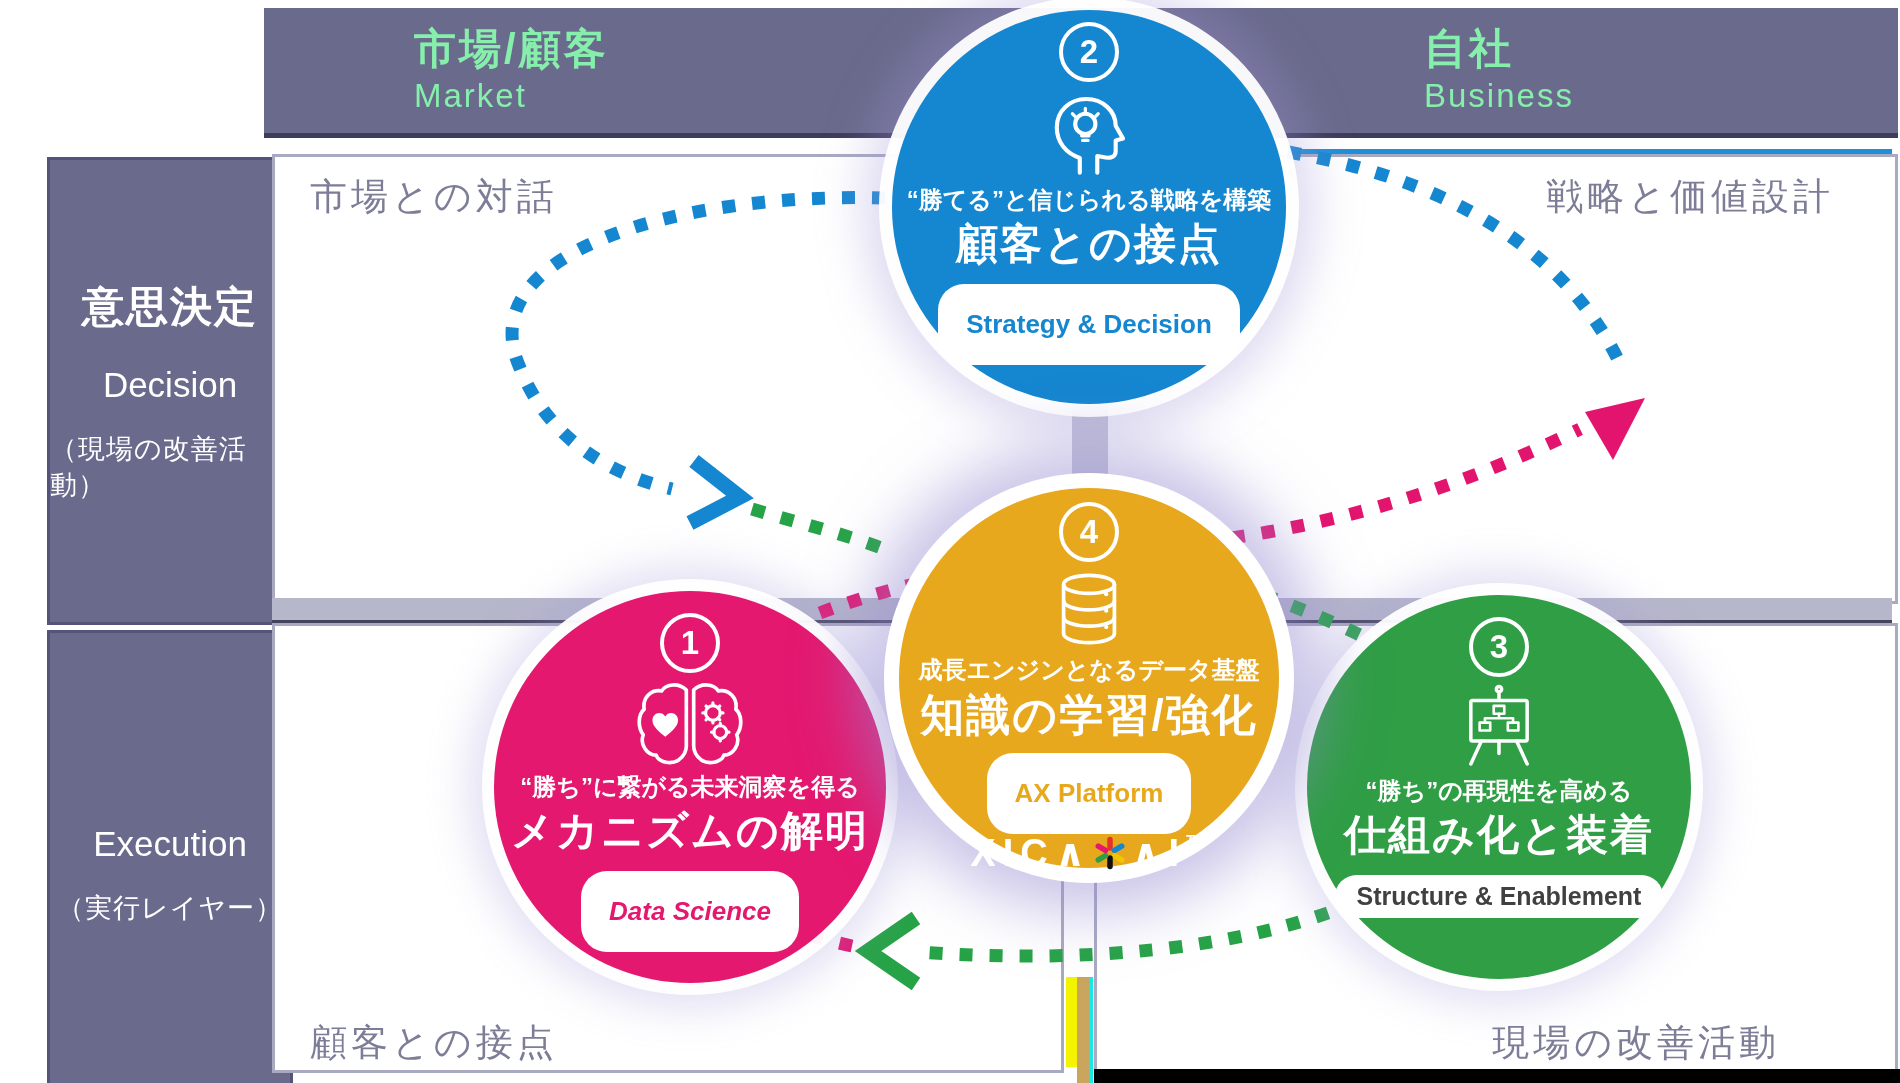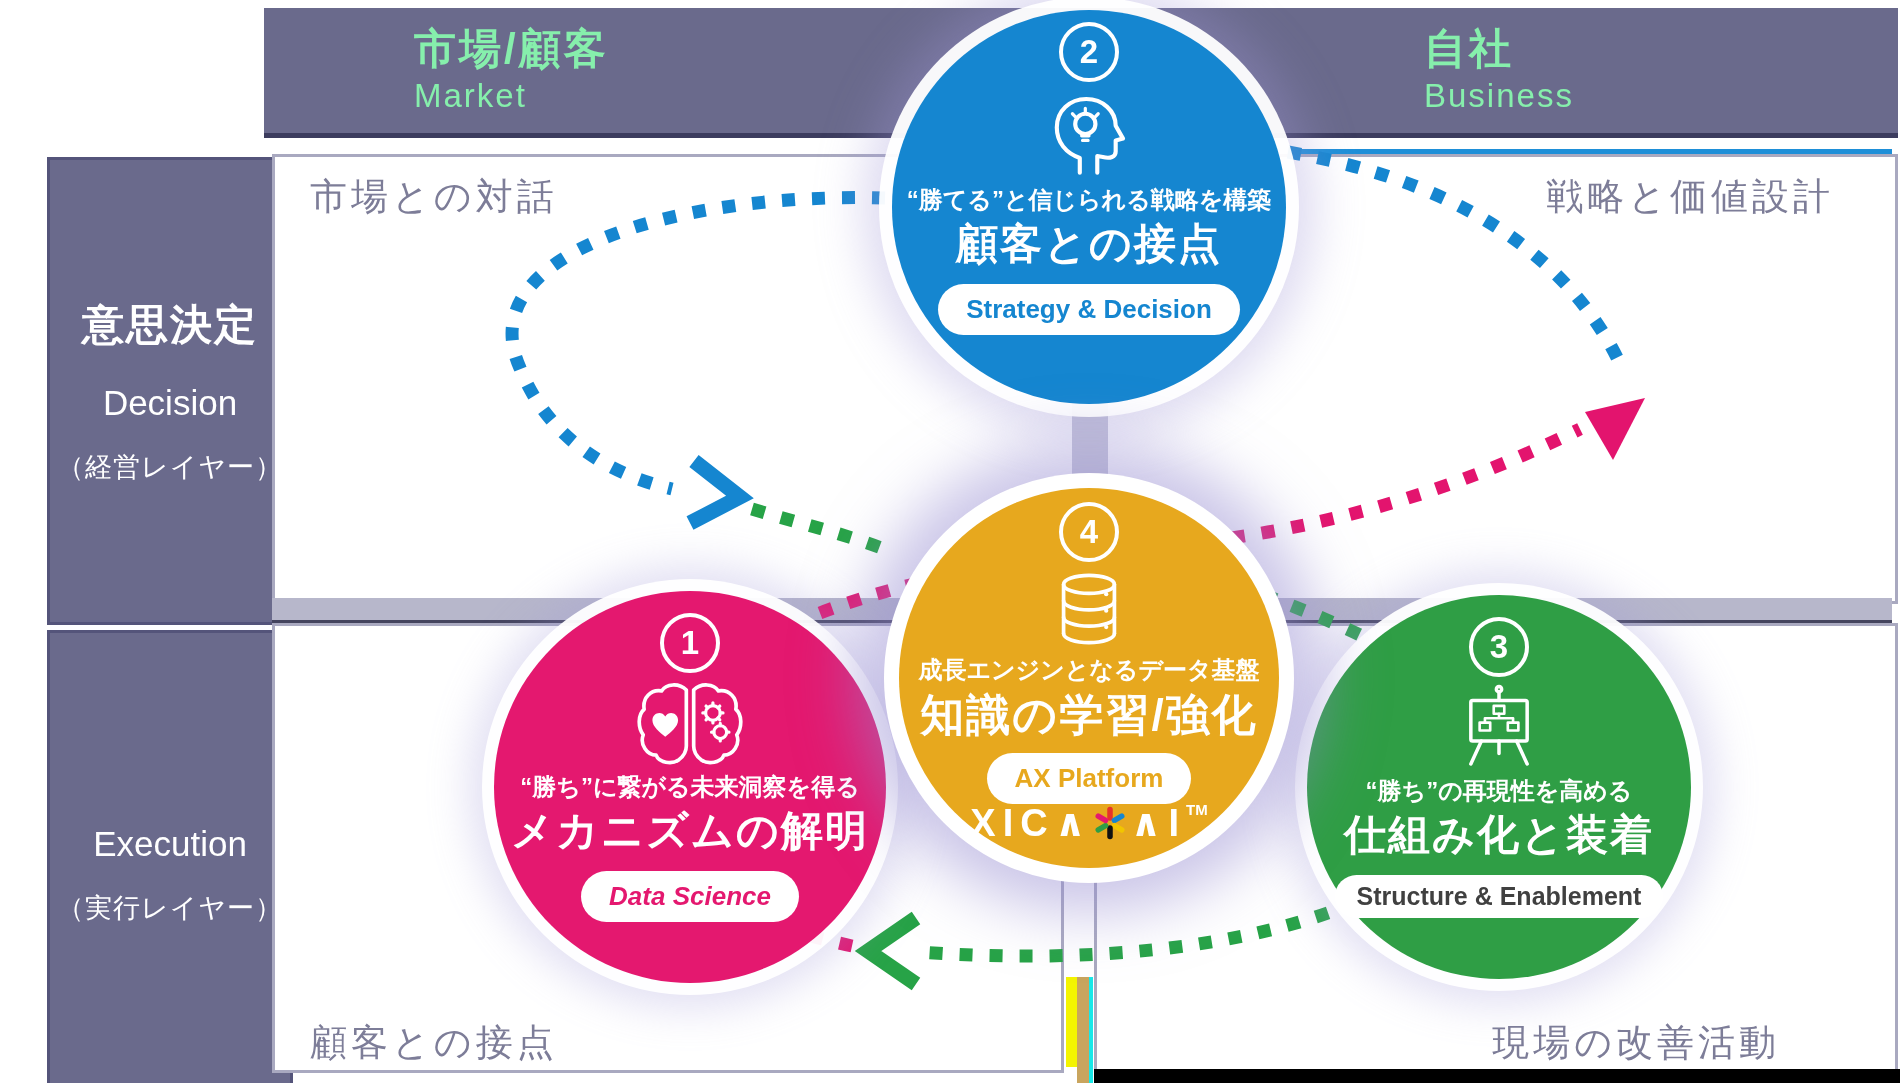--- a/index.html
+++ b/index.html
@@ -44,21 +44,21 @@
   
   svg.flows{left:0;top:0;z-index:2;position:absolute;}
 
   
   .circle{position:absolute;border-radius:50%;color:#fff;text-align:center;
           display:flex;flex-direction:column;align-items:center;}
   .circle .num{width:52px;height:52px;border:4px solid #fff;border-radius:50%;flex:none;
                display:flex;align-items:center;justify-content:center;font-size:33px;font-weight:bold;}
   .circle .subtitle{font-size:24px;font-weight:bold;white-space:nowrap;}
   .circle .ctitle{font-size:42px;font-weight:bold;white-space:nowrap;letter-spacing:2px;}
-  .circle .pill{background:#fff;border-radius:26px;padding:10px 28px;font-size:26px;font-weight:bold;white-space:nowrap;}
+  .circle .pill{background:#fff;border-radius:26px;padding:25px 28px;font-size:26px;font-weight:bold;white-space:nowrap;}
   .c-blue{left:892px;top:10px;width:394px;height:394px;background:#1586d0;z-index:4;
           box-shadow:0 0 0 13px rgba(255,255,255,.95),0 0 46px 30px rgba(160,152,215,.35);}
   .c-blue .num{margin-top:12px;}
   .c-blue .pill{color:#1586d0;margin-top:12px;}
   .c-pink{left:494px;top:591px;width:392px;height:392px;background:#e4186f;z-index:3;
           box-shadow:0 0 0 12px rgba(255,255,255,.95),0 0 40px 26px rgba(160,152,215,.3);}
   .c-pink .num{margin-top:22px;}
   .c-pink .pill{color:#e4186f;margin-top:12px;font-style:italic;}
   .c-green{left:1307px;top:595px;width:384px;height:384px;background:#2f9e45;z-index:3;
           box-shadow:0 0 0 12px rgba(255,255,255,.95),0 0 40px 26px rgba(160,152,215,.3);}
@@ -88,21 +88,21 @@
     </div>
     <div class="hcell right">
       <div class="jp">自社</div>
       <div class="en">Business</div>
     </div>
   </div>
 
   <div class="sbox top">
     <div class="jp">意思決定</div>
     <div class="en">Decision</div>
-    <div class="layer">（経営レイヤー）</div>
+    <div class="layer">（現場の改善活動）</div>
   </div>
   <div class="sbox bottom">
     <div class="en">Execution</div>
     <div class="layer">（実行レイヤー）</div>
   </div>
 
   <div class="panel top"></div>
   <div class="abs hbar"></div>
   <div class="panel bl"></div>
   <div class="panel br"></div>

